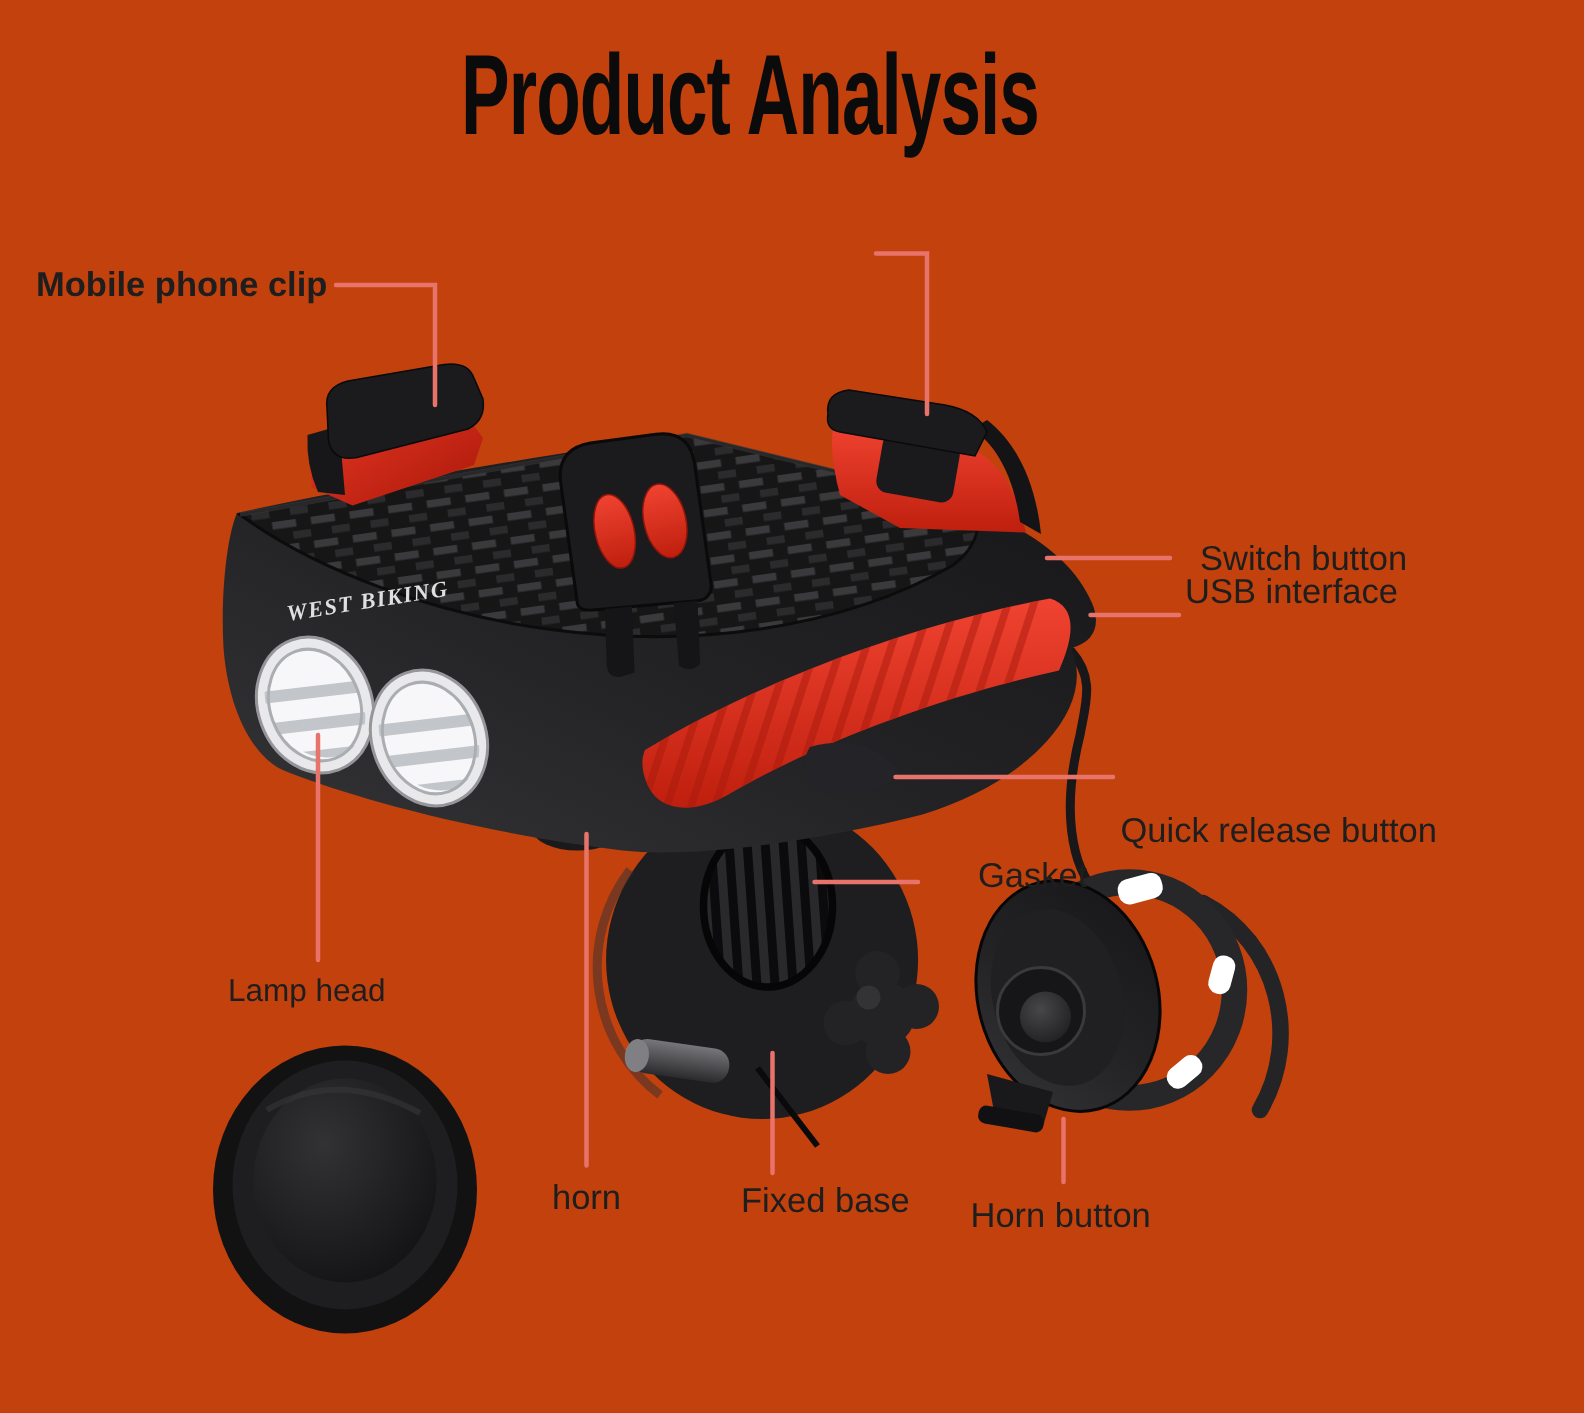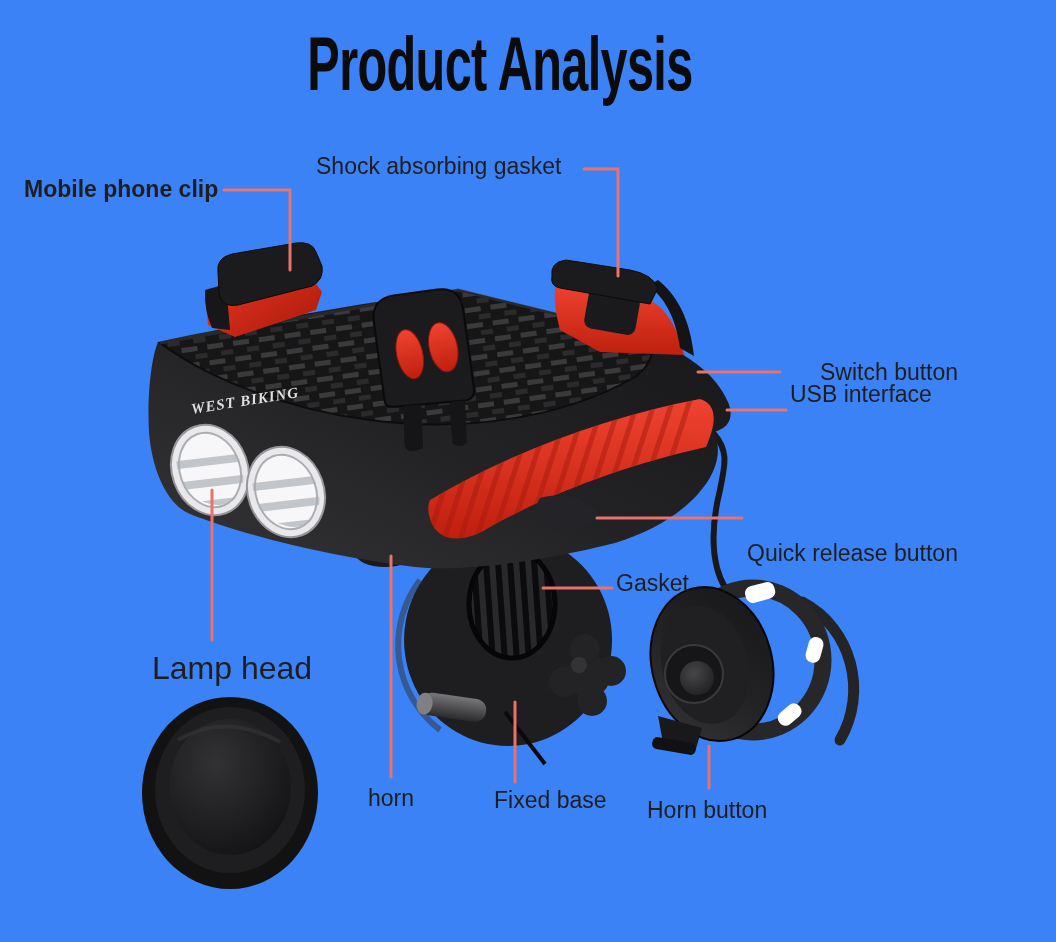--- a/index.html
+++ b/index.html
@@ -1,30 +1,30 @@
 <!DOCTYPE html>
 <html><head>
 <meta charset="utf-8">
 <style>
   html,body{margin:0;padding:0;background:#ffffff;}
-  .stage{position:relative;width:1056px;height:942px;background:#3b82f6;overflow:hidden;
+  .stage{position:relative;width:1056px;height:942px;background:#c2410c;overflow:hidden;
          font-family:"Liberation Sans",sans-serif;}
   .title{position:absolute;left:0;top:26px;width:1056px;text-align:center;
          font-family:"Liberation Sans","DejaVu Sans",sans-serif;
          font-weight:900;font-size:76px;line-height:1.0;color:#0b0b0b;
          letter-spacing:-1px;transform:translateX(-28px) scaleX(0.64);}
   .lbl{position:absolute;font-size:23px;line-height:1.25;color:#1e1e1e;white-space:nowrap;
        font-family:"Liberation Sans","DejaVu Sans",sans-serif;}
   #lbl-mobile-phone-clip{left:24px;top:175px;font-weight:bold;}
   #lbl-shock-absorbing-gasket{left:316px;top:152px;}
-  #lbl-switch-button{left:820px;top:358px;}
+  #lbl-switch-button{left:800px;top:358px;}
   #lbl-usb-interface{left:790px;top:380px;}
   #lbl-quick-release-button{left:747px;top:503px;margin-top:36px;}
-  #lbl-gasket{left:616px;top:569px;}
-  #lbl-lamp-head{left:152px;top:648px;font-size:32px;}
+  #lbl-gasket{left:652px;top:569px;}
+  #lbl-lamp-head{left:152px;top:648px;font-size:21px;}
   #lbl-horn{left:368px;top:784px;text-align:right;}
   #lbl-fixed-base{left:455px;top:786px;margin-left:39px;}
   #lbl-horn-button{left:647px;top:796px;}
   svg{position:absolute;left:0;top:0;}
 </style>
 </head>
 <body>
 
 <div class="stage">
 
@@ -227,21 +227,20 @@
       <line x1="742" y1="518" x2="597" y2="518"></line>
       <line x1="612" y1="588" x2="543" y2="588"></line>
       <line x1="212" y1="490" x2="212" y2="640"></line>
       <line x1="391" y1="556" x2="391" y2="777"></line>
       <line x1="515" y1="702" x2="515" y2="782"></line>
       <line x1="709" y1="746" x2="709" y2="788"></line>
     </g>
   </svg>
 
   <div class="lbl" id="lbl-mobile-phone-clip">Mobile phone clip</div>
-  <div class="lbl" id="lbl-shock-absorbing-gasket">Shock absorbing gasket</div>
   <div class="lbl" id="lbl-switch-button">Switch button</div>
   <div class="lbl" id="lbl-usb-interface">USB interface</div>
   <div class="lbl" id="lbl-quick-release-button">Quick release button</div>
   <div class="lbl" id="lbl-gasket">Gasket</div>
   <div class="lbl" id="lbl-lamp-head">Lamp head</div>
   <div class="lbl" id="lbl-horn">horn</div>
   <div class="lbl" id="lbl-fixed-base">Fixed base</div>
   <div class="lbl" id="lbl-horn-button">Horn button</div>
 </div>
 

